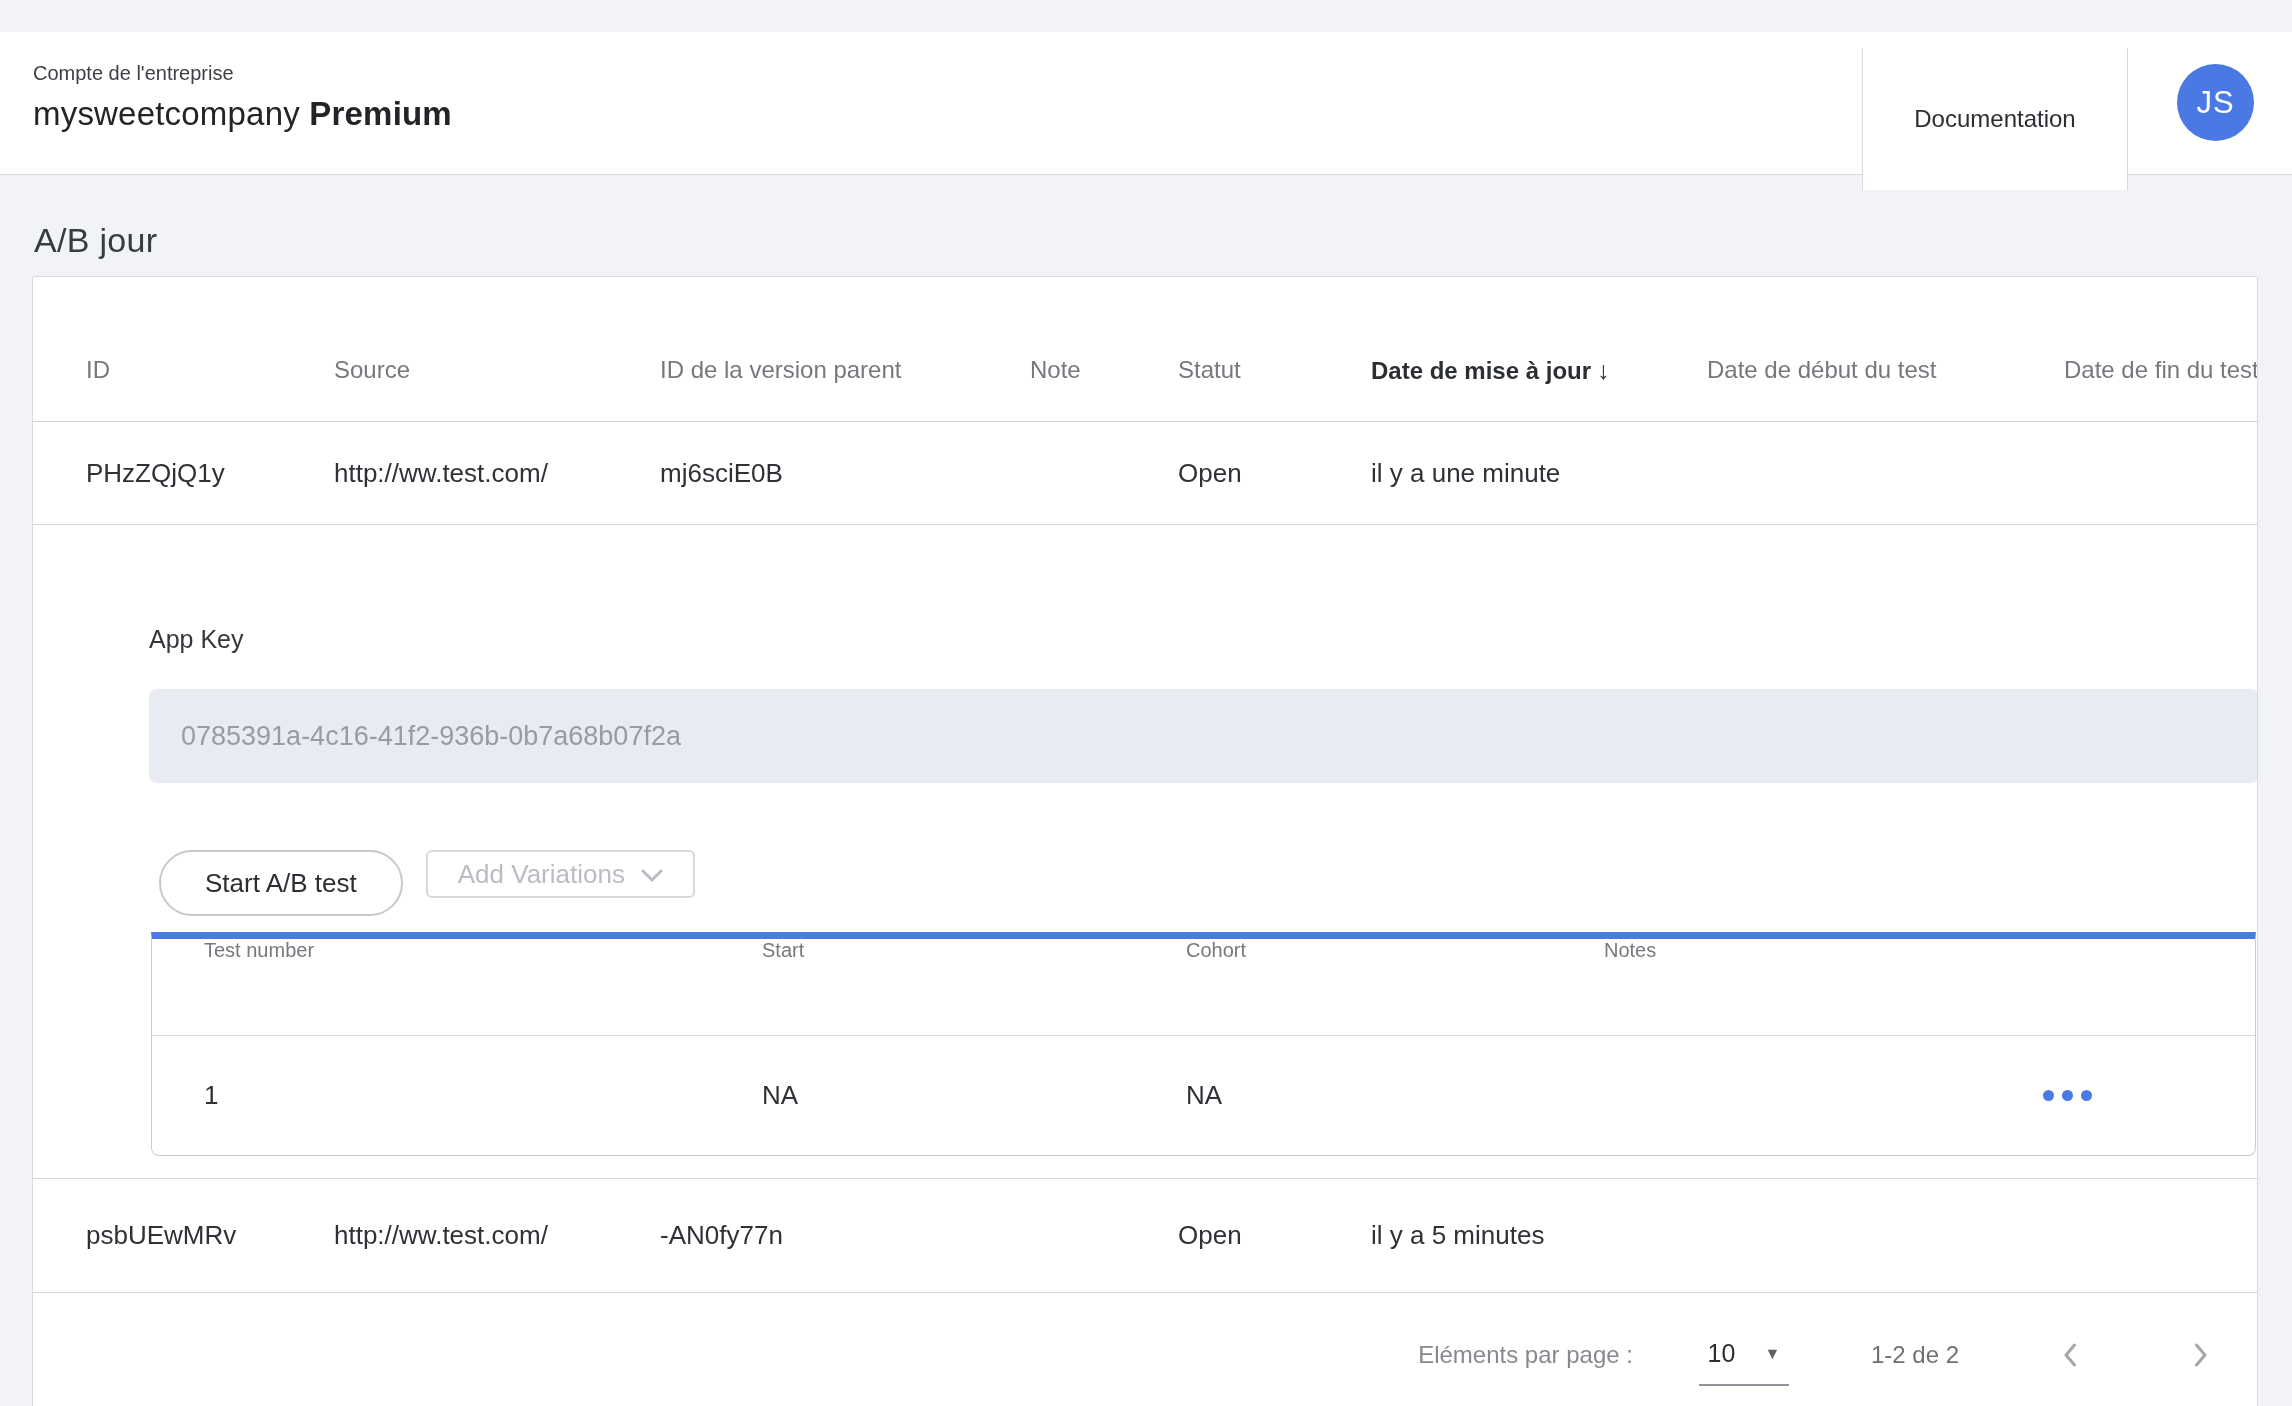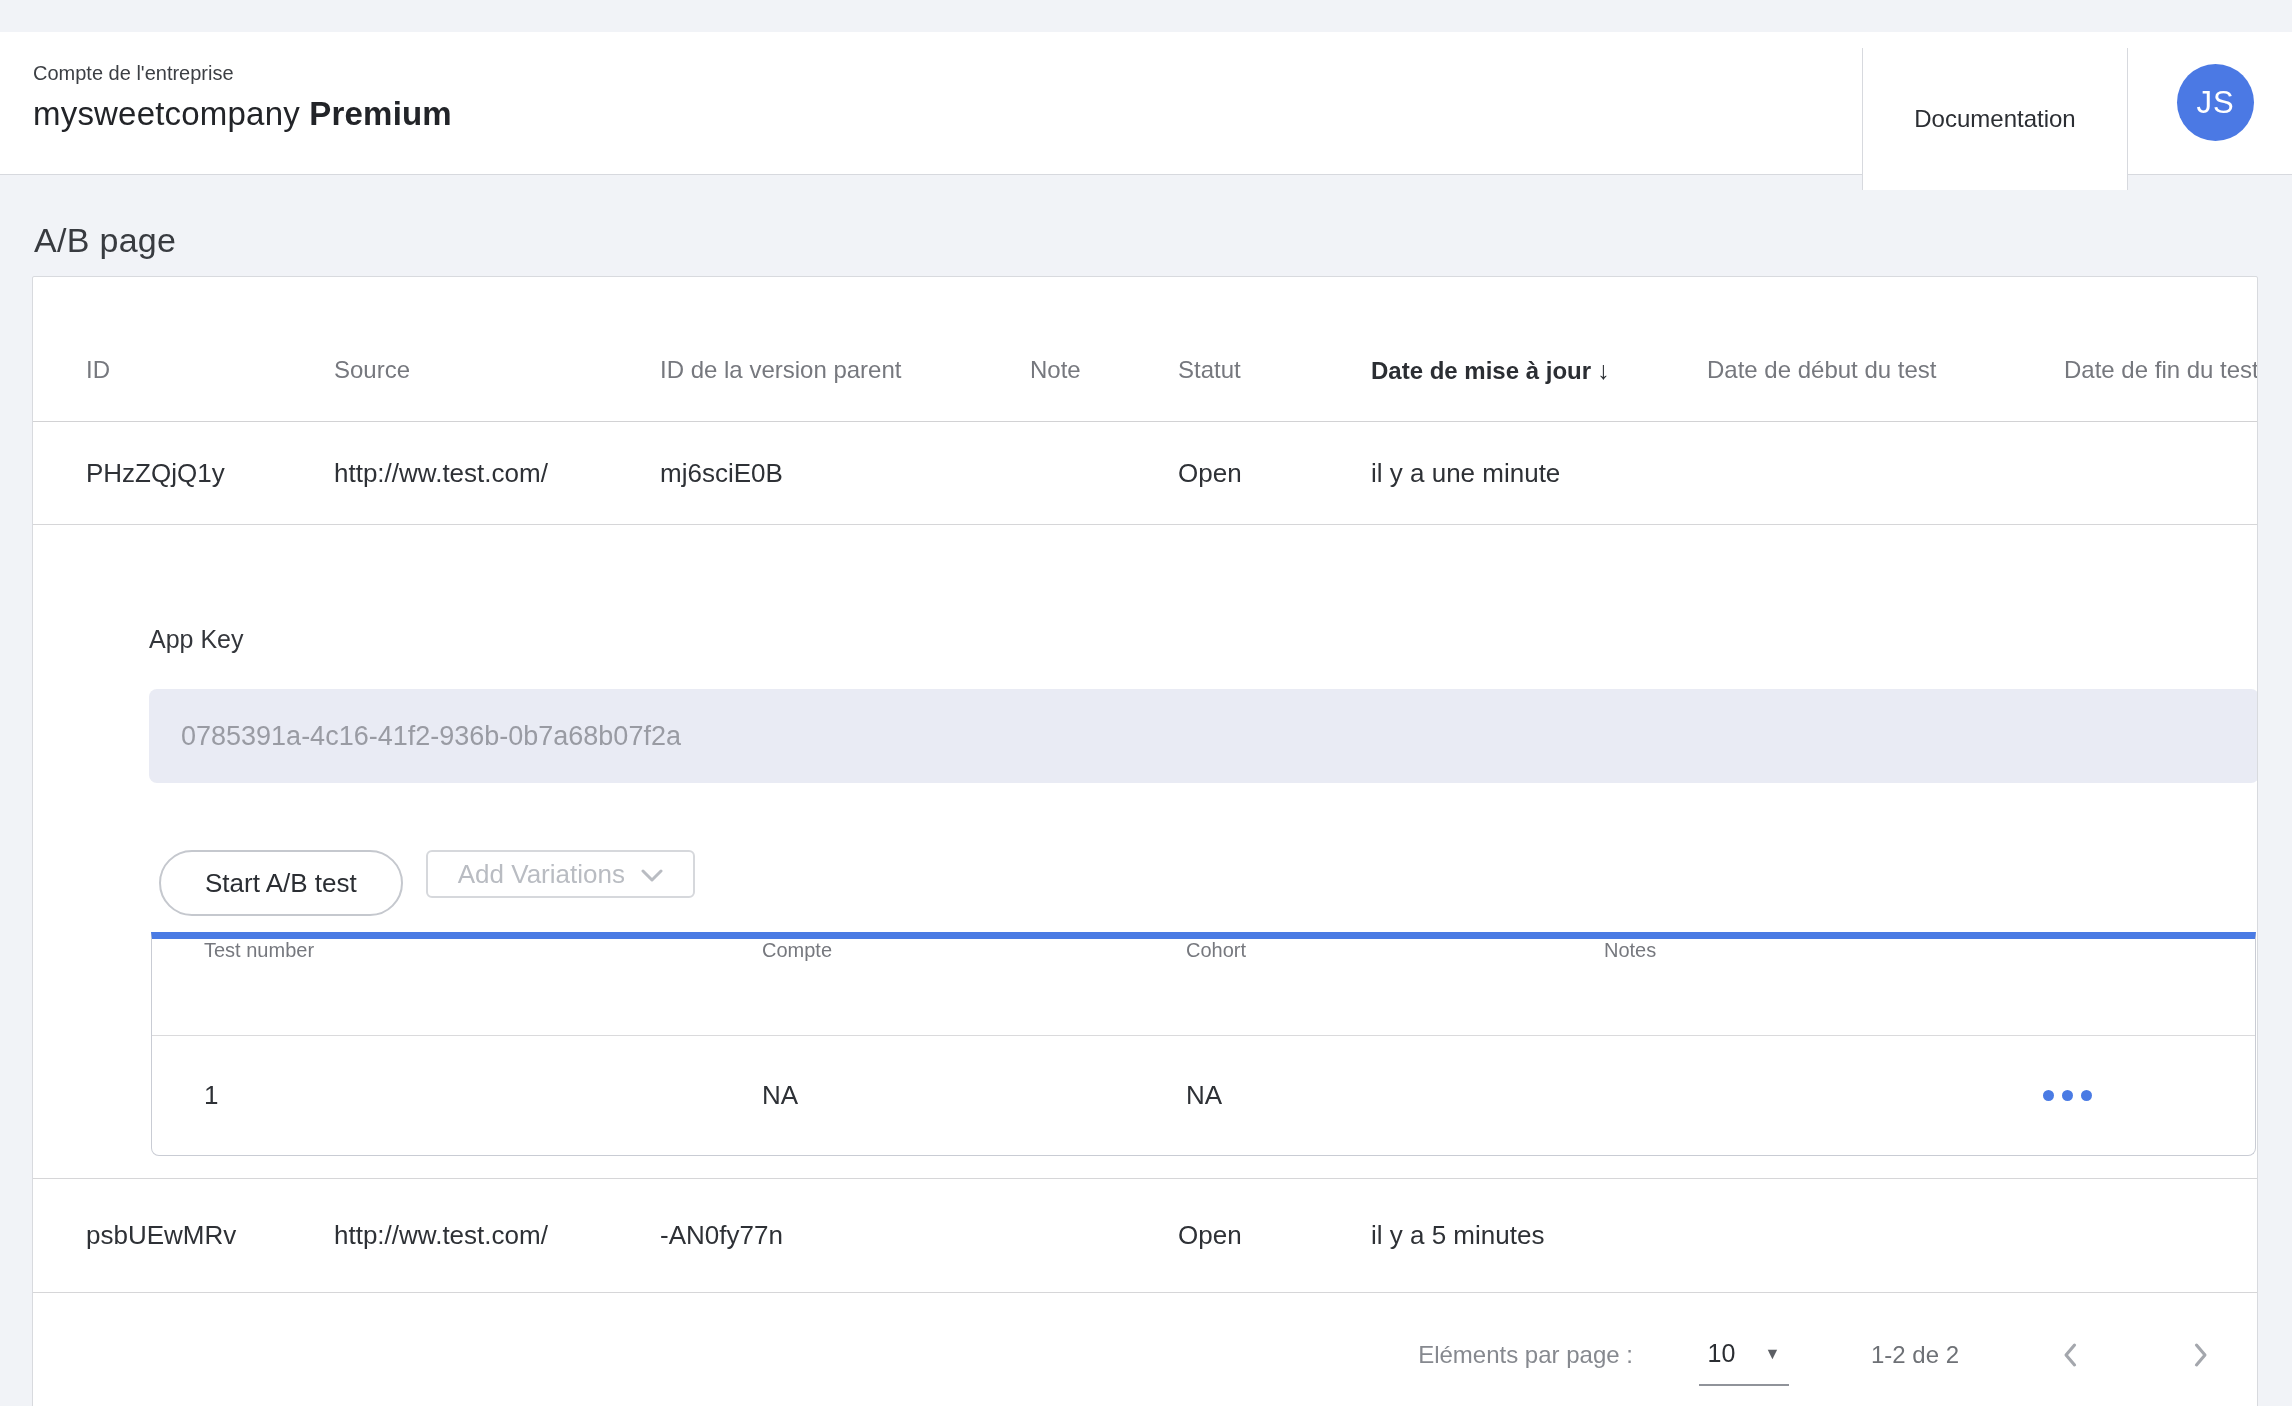--- a/index.html
+++ b/index.html
@@ -157,21 +157,21 @@
       <div class="account-name">
         <span>mysweetcompany</span>
         <span class="plan">Premium</span>
       </div>
     </div>
     <div class="doc-link">Documentation</div>
     <div class="avatar">JS</div>
   </header>
 
   <main class="page">
-    <h1 class="page-title">A/B page</h1>
+    <h1 class="page-title">A/B jour</h1>
 
     <section class="card">
       <div class="hscroll">
         <div class="scroll-content">
 
           <div class="thead">
             <div class="c1">ID</div>
             <div class="c2">Source</div>
             <div class="c3">ID de la version parent</div>
             <div class="c4">Note</div>
@@ -206,21 +206,21 @@
                   <svg width="22" height="14" viewBox="0 0 22 14">
                       <polyline points="2,2 11,11 20,2" fill="none" stroke="#b9bcc2" stroke-width="3" stroke-linecap="round" stroke-linejoin="round"></polyline>
                     </svg>
                 </span>
               </div>
             </div>
 
             <div class="variations-box">
               <div class="vhead">
                 <div class="i1">Test number</div>
-                <div class="i2">Compte</div>
+                <div class="i2">Start</div>
                 <div class="i3">Cohort</div>
                 <div class="i4">Notes</div>
                 <div class="i5"></div>
               </div>
               <div class="vrow">
                 <div class="i1">1</div>
                 <div class="i2">NA</div>
                 <div class="i3">NA</div>
                 <div class="i4"></div>
                 <div class="i5">

